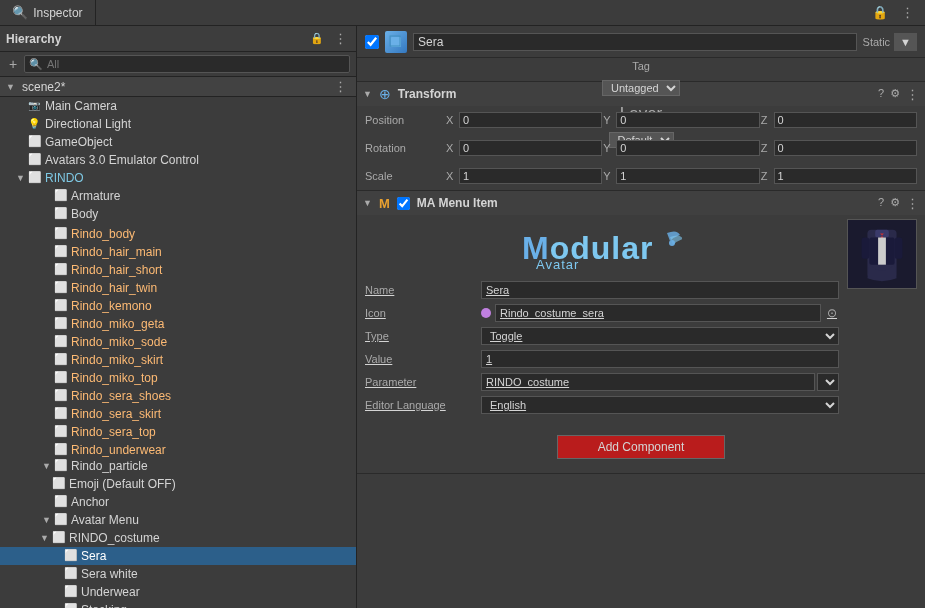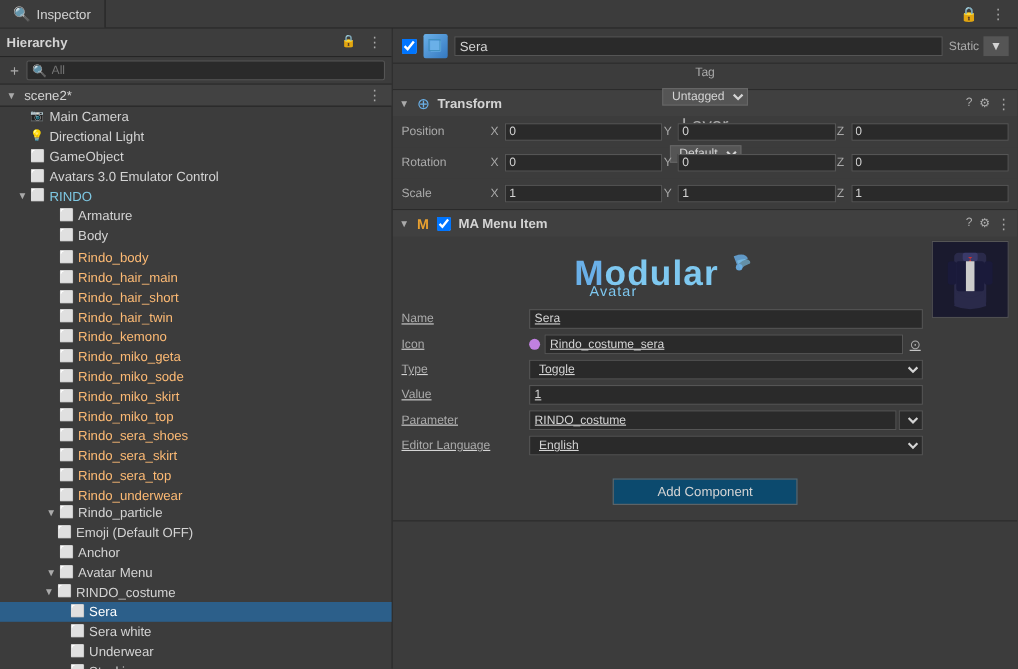--- a/index.html
+++ b/index.html
@@ -370,21 +370,21 @@
       margin: 4px 8px 4px 0;
       display: flex;
       align-items: center;
       justify-content: center;
       overflow: hidden;
     }
 
     .add-component-btn {
       display: block;
       margin: 8px auto;
-      background: #0c4a6e;
+      background: #b91c1c;
       border: 1px solid #666;
       color: #d4d4d4;
       font-size: 12px;
       padding: 4px 40px;
       cursor: pointer;
       text-align: left;
     }
 
     
     ::-webkit-scrollbar { width: 6px; height: 6px; }

